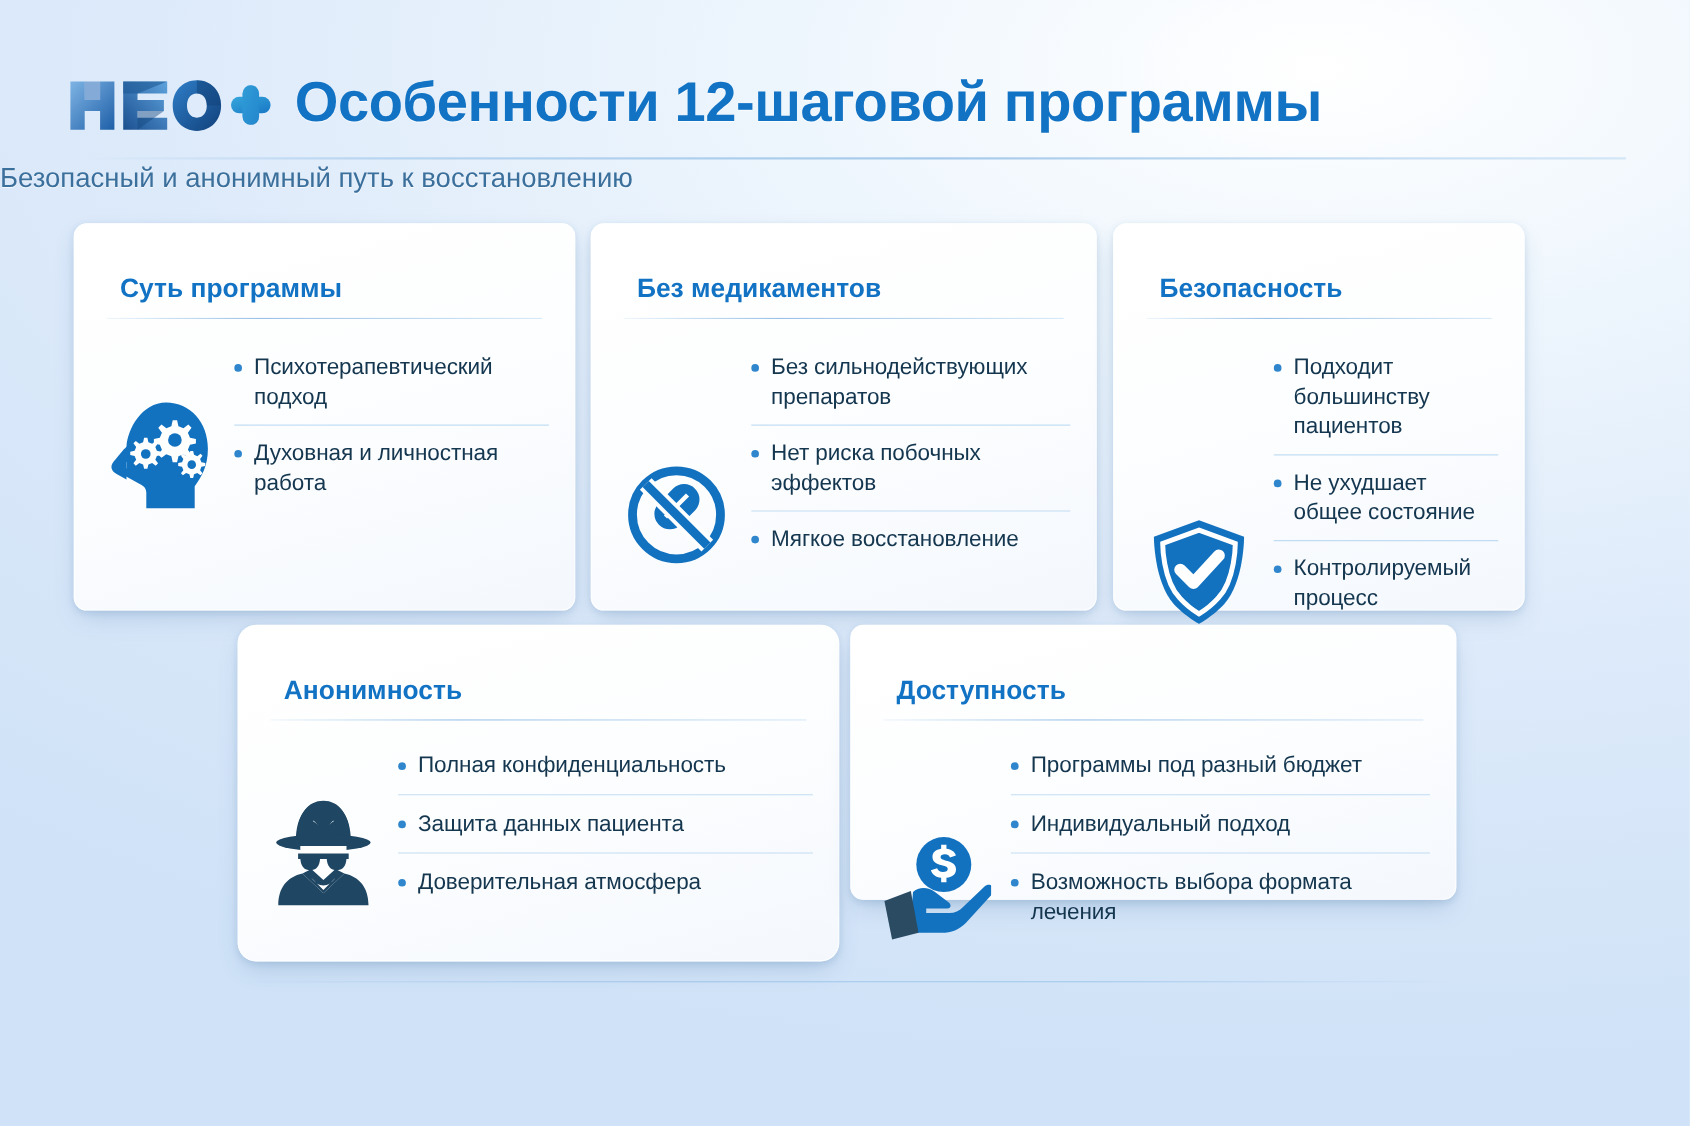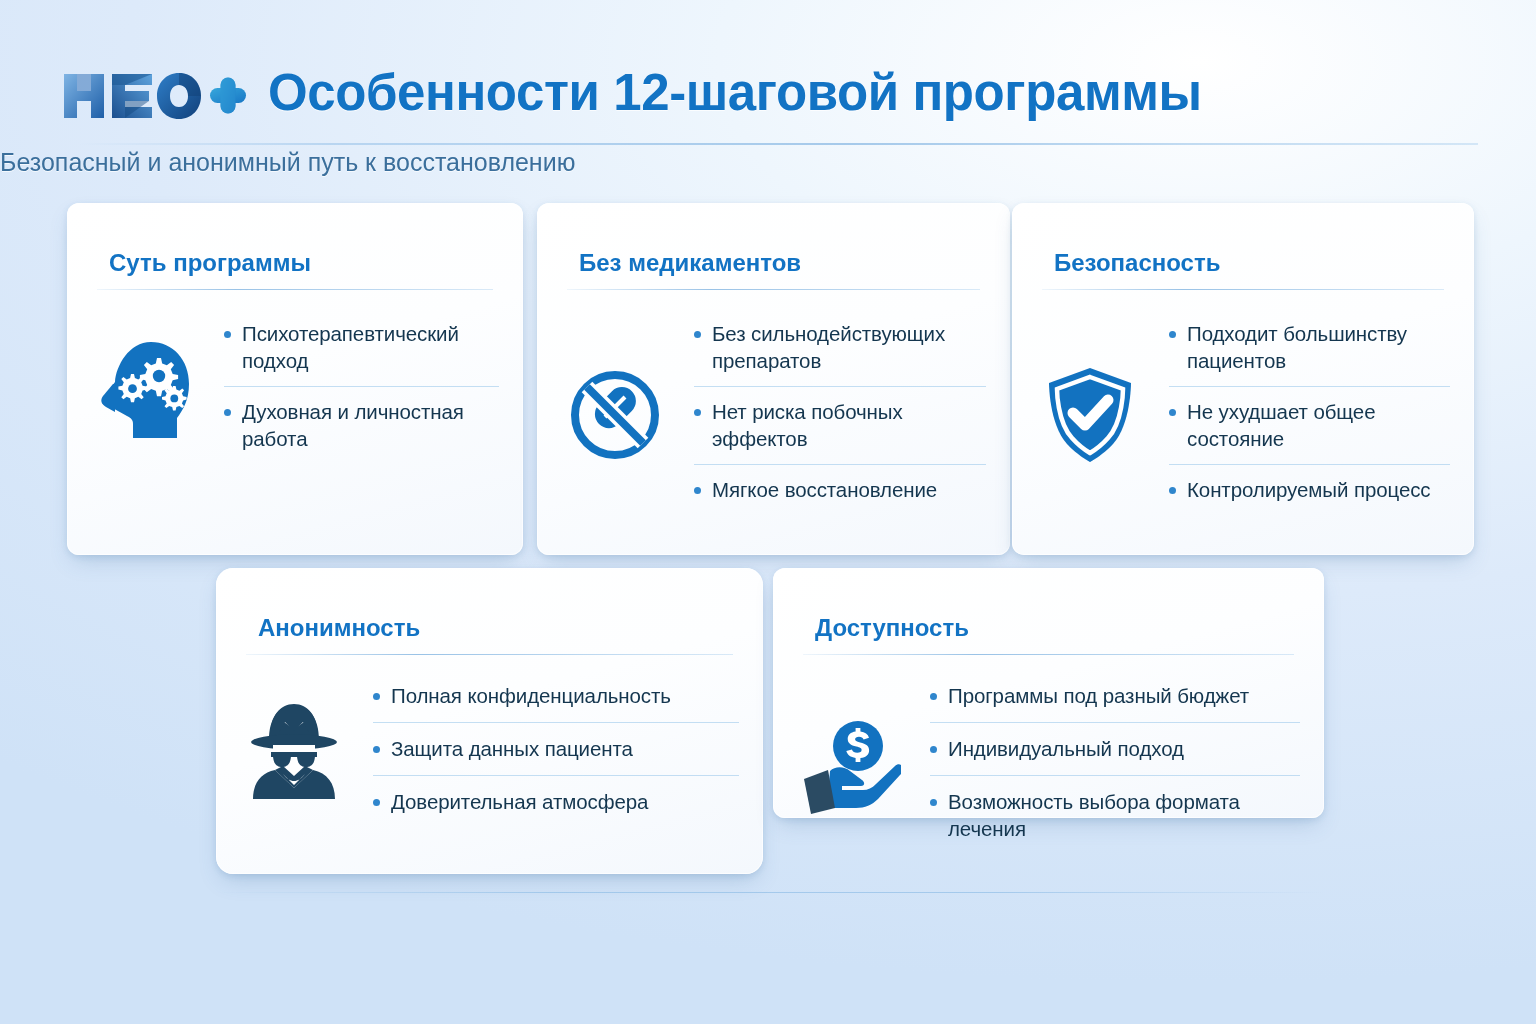--- a/index.html
+++ b/index.html
@@ -45,42 +45,42 @@
                0 0 0 1px rgba(255,255,255,.7) inset;
   }
   .card-title{
     position:absolute;left:42px;top:34px;
     font-size:24px;font-weight:700;color:#1273c4;white-space:nowrap;margin-top:12px;
   }
   .card-rule{
     position:absolute;left:30px;right:30px;top:86px;height:1px;
     background:linear-gradient(90deg,rgba(150,195,233,.15),rgba(136,184,226,.85) 35%,rgba(150,196,234,.35));
   }
-  .card-body{position:absolute;left:26px;right:24px;top:104px;display:flex;align-items:center;gap:27px;}
+  .card-body{position:absolute;left:26px;right:24px;top:104px;display:flex;align-items:flex-end;gap:16px;}
   .icon-wrap{flex:0 0 auto;width:104px;display:flex;justify-content:center;padding-top:8px;}
   .icon-wrap svg{display:block;}
   .bullets{flex:1 1 auto;padding-top:2px;}
   .bullet{
     display:flex;align-items:flex-start;gap:11px;
     padding:11px 0 12px 0;
     border-bottom:1px solid rgba(150,196,234,.55);
   }
   .bullet:last-child{border-bottom:none;}
   .dot{
     flex:0 0 auto;width:7px;height:7px;border-radius:50%;
     background:#2f86cd;margin-top:11px;
   }
   .btext{
     font-size:20.5px;line-height:1.32;color:#14364f;letter-spacing:-0.1px;
   }
 
   
   #card-0{left:67px;top:203px;width:456px;height:352px;}
-  #card-1{left:537px;top:203px;width:460px;height:352px;padding-left:13px;}
-  #card-2{left:1012px;top:203px;width:462px;height:352px;}
+  #card-1{left:537px;top:203px;width:460px;height:352px;}
+  #card-2{left:1012px;top:203px;width:374px;height:352px;}
   #card-3{left:216px;top:568px;width:547px;height:306px;border-radius:17px;}
   #card-4{left:773px;top:568px;width:551px;height:250px;}
 
   #card-3 .card-body, #card-4 .card-body{top:100px;}
   #card-3 .bullet, #card-4 .bullet{padding:12px 0 13px 0;}
 
   .footer-rule{
     position:absolute;left:215px;top:892px;width:1110px;height:1px;
     background:linear-gradient(90deg,rgba(150,196,234,0),rgba(145,190,230,.7) 30%,rgba(145,190,230,.7) 70%,rgba(150,196,234,0));
   }

